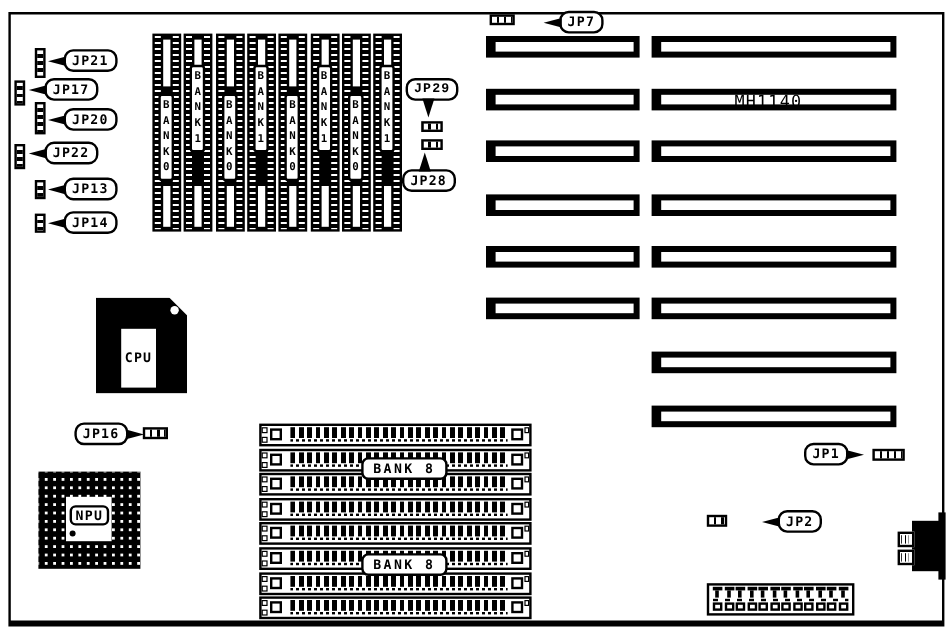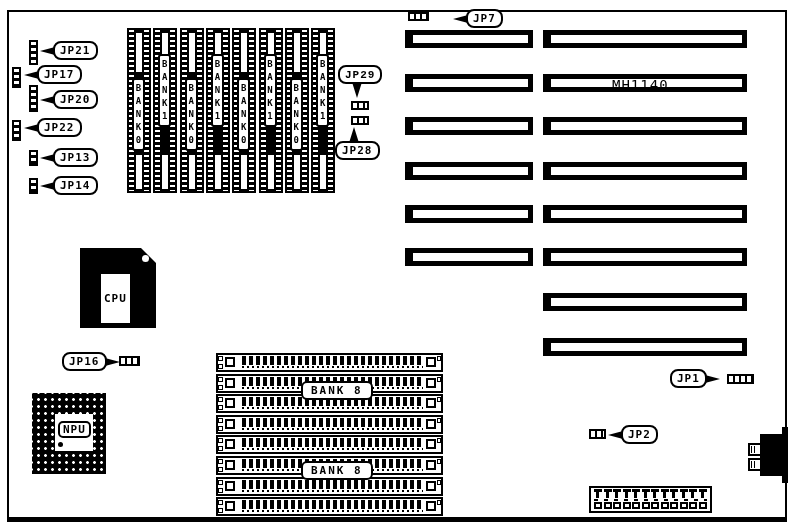--- a/index.html
+++ b/index.html
@@ -39,21 +39,21 @@
   .xslot{position:absolute;height:18px;background:#000;box-sizing:border-box;}
   .slot-opening{position:absolute;left:8px;right:5px;top:5px;bottom:5px;background:#fff;}
   .chip-label{position:absolute;left:612px;top:49px;font-size:14px;font-weight:normal;letter-spacing:1px;margin-top:28px;}
   
   .cpu{position:absolute;left:80px;top:248px;width:76px;height:80px;background:#000;
        clip-path:polygon(0 0,calc(100% - 15px) 0,100% 15px,100% 100%,0 100%);}
   .cpu-dot{position:absolute;right:7px;top:7px;width:7px;height:7px;border-radius:50%;background:#fff;}
   .cpu-label{position:absolute;left:21px;top:26px;background:#fff;padding:18px 3px;
              font-size:11px;font-weight:bold;letter-spacing:1px;}
   
-  .npu{position:absolute;left:32px;top:393px;width:74px;height:81px;background:#000;
+  .npu{position:absolute;left:32px;top:393px;width:85px;height:81px;background:#000;
        background-image:radial-gradient(#fff 1.3px,rgba(0,0,0,0) 1.5px);
        background-size:7px 7px;background-position:3px 3px;}
   .npu-center{position:absolute;left:23px;top:21px;width:38px;height:37px;background:#fff;}
   .npu-label{position:absolute;left:3px;top:7px;border:2px solid #000;border-radius:5px;
              padding:0 3px;font-size:11px;font-weight:bold;letter-spacing:1px;background:#fff;}
   .npu-dot{position:absolute;left:3px;bottom:4px;width:5px;height:5px;border-radius:50%;background:#000;}
   
   .simm{position:absolute;left:216px;width:227px;height:19px;box-sizing:border-box;
         border:2px solid #000;background:#fff;}
   .s-sq1{position:absolute;left:0;top:1px;width:5px;height:5px;box-sizing:border-box;border:1px solid #000;}
@@ -390,21 +390,21 @@
     </div>
   <div class="bank-label-h" style="left:301px;top:381px;">BANK 8</div>
   <div class="bank-label-h" style="left:301px;top:461px;">BANK 8</div>
 
   <div class="jmp-h" style="left:727px;top:374px;width:27px;height:10px;"></div>
   <div class="callout" style="left:670px;top:369px;">
       <span class="tail t-right"></span>
       <span>JP1</span>
     </div>
   <div class="jmp-h" style="left:589px;top:429px;width:17px;height:10px;"></div>
-  <div class="callout" style="left:621px;top:425px;">
+  <div class="callout" style="left:648px;top:425px;">
       <span class="tail t-left"></span>
       <span>JP2</span>
     </div>
 
   <div class="kb-main"></div>
   <div class="kb-bar"></div>
   <div class="kb-port kb-p1"></div>
   <div class="kb-port kb-p2"></div>
 
   <div class="pwr" id="pwrConn">

